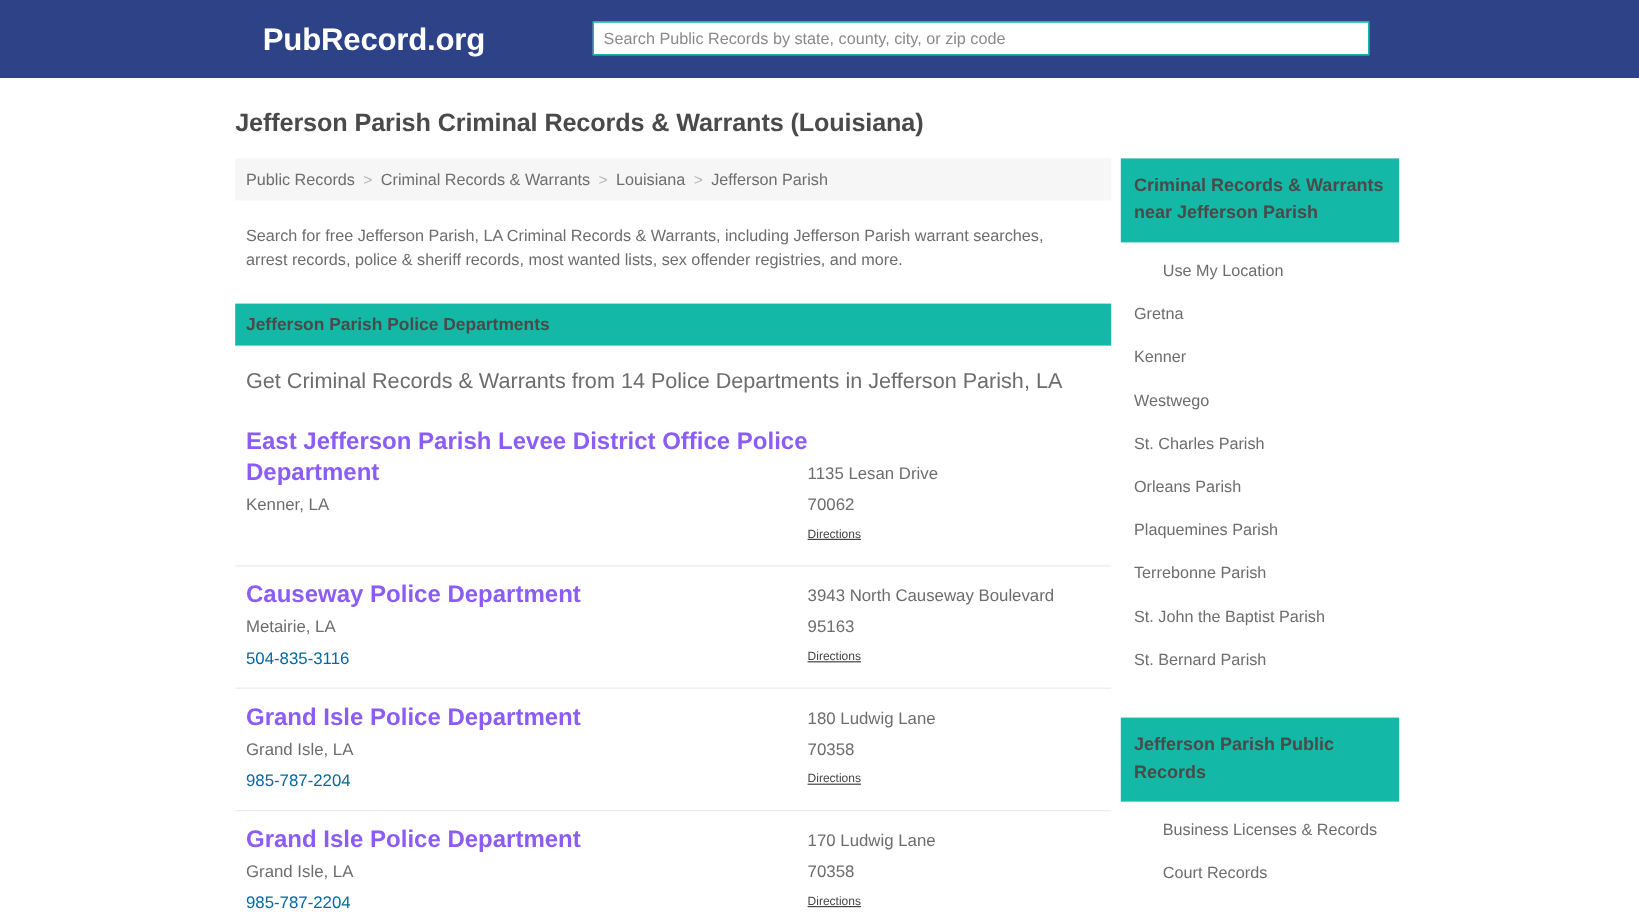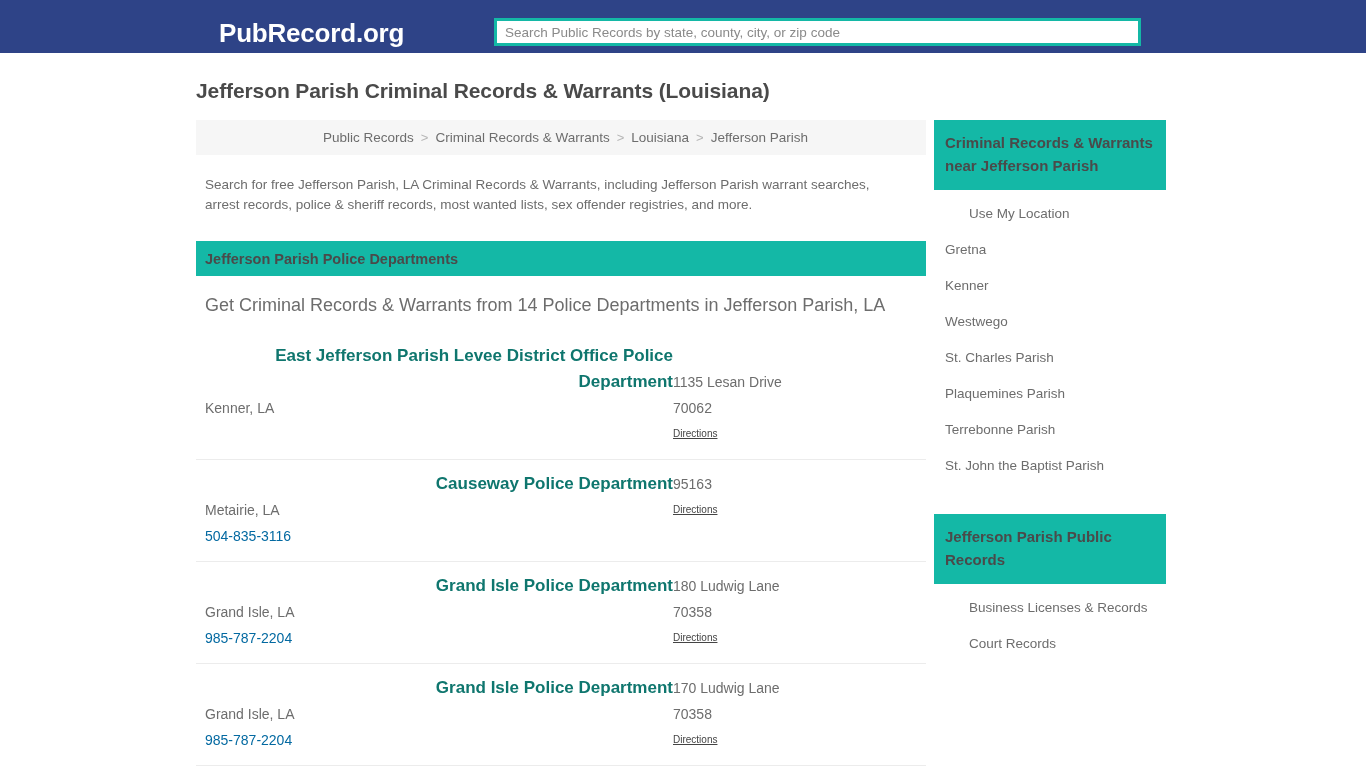--- a/index.html
+++ b/index.html
@@ -9,21 +9,21 @@
     padding: 0;
     background: #ffffff;
     font-family: "Liberation Sans", sans-serif;
     width: 1366px;
   }
   body { width: 1366px; min-height: 768px; overflow: hidden; }
 
   
   .site-header {
     width: 1366px;
-    height: 53px;
+    height: 65px;
     background: #2e4387;
     position: relative;
   }
   .logo {
     position: absolute;
     left: 219px;
     top: 19px;
     color: #ffffff;
     font-size: 26px;
     font-weight: bold;
@@ -34,21 +34,21 @@
   .search-wrap {
     position: absolute;
     left: 494px;
     top: 18px;
     width: 647px;
     height: 28px;
   }
   .search-input {
     width: 100%;
     height: 28px;
-    border: 3px solid #14b8a6;
+    border: 1px solid #14b8a6;
     background: #ffffff;
     font-family: "Liberation Sans", sans-serif;
     font-size: 13.5px;
     color: #333333;
     padding: 0 8px;
     outline: none;
     border-radius: 0;
   }
   .search-input::placeholder { color: #8a8a8a; opacity: 1; }
 
@@ -76,21 +76,20 @@
   .main-col { width: 730px; flex: 0 0 730px; }
   .side-col { width: 232px; flex: 0 0 232px; margin-left: 8px; }
 
   
   .breadcrumb-bar {
     background: #f6f6f6;
     height: 35px;
     display: flex;
     align-items: center;
     padding-left: 9px;
-    justify-content: center;
   }
   .crumb {
     font-size: 13.5px;
     color: #6d6d6d;
     text-decoration: none;
     white-space: nowrap;
   }
   .crumb.current { color: #6d6d6d; }
   .crumb-sep {
     font-size: 13px;
@@ -134,25 +133,24 @@
     position: relative;
     display: flex;
     padding: 11px 9px 12px 9px;
     border-bottom: 1px solid #ececec;
   }
   .listing-left { width: 468px; flex: 0 0 468px; }
   .listing-right { flex: 1 1 auto; padding-top: 0; }
   .listing.twoline .listing-right { padding-top: 26px; }
 
   .biz-name {
-    font-size: 17px;
-    font-weight: bold;
-    color: #0f766e;
-    line-height: 26px;
-    text-align: right;
+    font-size: 20px;
+    font-weight: bold;
+    color: #8b5cf6;
+    line-height: 26px;
   }
   .biz-city {
     font-size: 14px;
     color: #6d6d6d;
     line-height: 26px;
   }
   .biz-phone {
     font-size: 14px;
     color: #0369a1;
     line-height: 26px;
@@ -235,21 +233,21 @@
               <div class="biz-city">Kenner, LA</div>
             </div>
             <div class="listing-right"><div class="addr-line">1135 Lesan Drive</div><div class="addr-line">70062</div><a class="directions-link" href="#">Directions</a></div>
           </div>
           <div class="listing">
             <div class="listing-left">
               <div class="biz-name">Causeway Police Department</div>
               <div class="biz-city">Metairie, LA</div>
               <div class="biz-phone">504-835-3116</div>
             </div>
-            <div class="listing-right"><div class="addr-line">95163</div><a class="directions-link" href="#">Directions</a></div>
+            <div class="listing-right"><div class="addr-line">3943 North Causeway Boulevard</div><div class="addr-line">95163</div><a class="directions-link" href="#">Directions</a></div>
           </div>
           <div class="listing">
             <div class="listing-left">
               <div class="biz-name">Grand Isle Police Department</div>
               <div class="biz-city">Grand Isle, LA</div>
               <div class="biz-phone">985-787-2204</div>
             </div>
             <div class="listing-right"><div class="addr-line">180 Ludwig Lane</div><div class="addr-line">70358</div><a class="directions-link" href="#">Directions</a></div>
           </div>
           <div class="listing">
@@ -267,23 +265,25 @@
     <div class="side-col">
 
       <div class="side-box">
         <div class="side-head">Criminal Records &amp; Warrants near Jefferson Parish</div>
         <div class="side-list" id="nearby-list">
             <a class="side-item indent" href="#">Use My Location</a>
             <a class="side-item" href="#">Gretna</a>
             <a class="side-item" href="#">Kenner</a>
             <a class="side-item" href="#">Westwego</a>
             <a class="side-item" href="#">St. Charles Parish</a>
+            <a class="side-item" href="#">Orleans Parish</a>
             <a class="side-item" href="#">Plaquemines Parish</a>
             <a class="side-item" href="#">Terrebonne Parish</a>
             <a class="side-item" href="#">St. John the Baptist Parish</a>
+            <a class="side-item" href="#">St. Bernard Parish</a>
           </div>
       </div>
 
       <div class="side-box">
         <div class="side-head">Jefferson Parish Public Records</div>
         <div class="side-list" id="pr-list">
             <a class="side-item indent" href="#">Business Licenses &amp; Records</a>
             <a class="side-item indent" href="#">Court Records</a>
           </div>
       </div>

